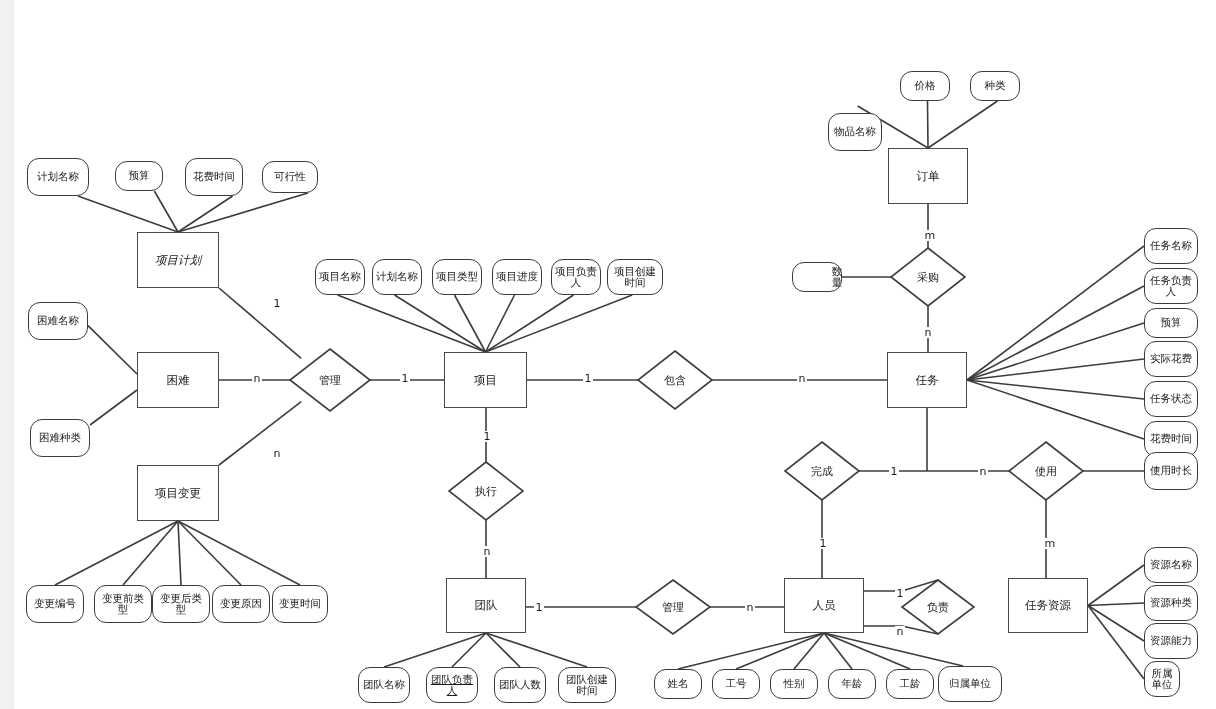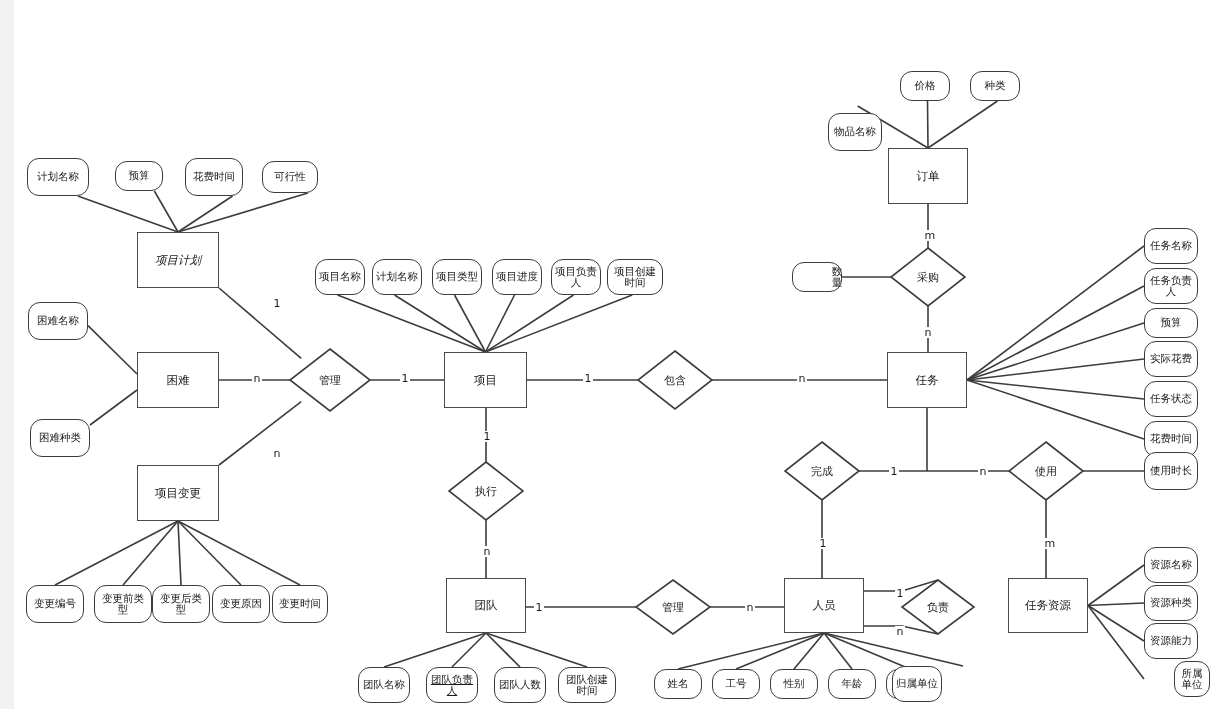--- a/index.html
+++ b/index.html
@@ -227,31 +227,31 @@
       <div class="node attr" style="left: 1144px; top: 228px; width: 54px; height: 36px;">任务名称</div>
       <div class="node attr" style="left: 1144px; top: 268px; width: 54px; height: 36px;">任务负责人</div>
       <div class="node attr" style="left: 1144px; top: 308px; width: 54px; height: 30px;">预算</div>
       <div class="node attr" style="left: 1144px; top: 341px; width: 54px; height: 36px;">实际花费</div>
       <div class="node attr" style="left: 1144px; top: 381px; width: 54px; height: 36px;">任务状态</div>
       <div class="node attr" style="left: 1144px; top: 421px; width: 54px; height: 36px;">花费时间</div>
       <div class="node attr" style="left: 1144px; top: 452px; width: 54px; height: 38px; text-align: right;">使用时长</div>
       <div class="node attr" style="left: 1144px; top: 547px; width: 54px; height: 36px;">资源名称</div>
       <div class="node attr" style="left: 1144px; top: 585px; width: 54px; height: 36px;">资源种类</div>
       <div class="node attr" style="left: 1144px; top: 623px; width: 54px; height: 36px;">资源能力</div>
-      <div class="node attr" style="left: 1144px; top: 661px; width: 36px; height: 36px; margin-left: 30px;">所属单位</div>
+      <div class="node attr" style="left: 1144px; top: 661px; width: 36px; height: 36px;">所属单位</div>
       <div class="node attr" style="left: 358px; top: 667px; width: 52px; height: 36px;">团队名称</div>
       <div class="node attr" style="left: 426px; top: 667px; width: 52px; height: 36px; text-decoration: underline;">团队负责人</div>
       <div class="node attr" style="left: 494px; top: 667px; width: 52px; height: 36px;">团队人数</div>
       <div class="node attr" style="left: 558px; top: 667px; width: 58px; height: 36px;">团队创建时间</div>
       <div class="node attr" style="left: 654px; top: 669px; width: 48px; height: 30px;">姓名</div>
       <div class="node attr" style="left: 712px; top: 669px; width: 48px; height: 30px;">工号</div>
       <div class="node attr" style="left: 770px; top: 669px; width: 48px; height: 30px;">性别</div>
       <div class="node attr" style="left: 828px; top: 669px; width: 48px; height: 30px;">年龄</div>
       <div class="node attr" style="left: 886px; top: 669px; width: 48px; height: 30px;">工龄</div>
-      <div class="node attr" style="left: 892px; top: 666px; width: 50px; height: 36px;">归属单位</div>
+      <div class="node attr" style="left: 938px; top: 666px; width: 64px; height: 36px;">归属单位</div>
       <div class="card" style="left: 272px; top: 298px;">1</div>
       <div class="card" style="left: 252px; top: 373px;">n</div>
       <div class="card" style="left: 272px; top: 448px;">n</div>
       <div class="card" style="left: 400px; top: 373px;">1</div>
       <div class="card" style="left: 583px; top: 373px;">1</div>
       <div class="card" style="left: 797px; top: 373px;">n</div>
       <div class="card" style="left: 923px; top: 230px;">m</div>
       <div class="card" style="left: 923px; top: 327px;">n</div>
       <div class="card" style="left: 482px; top: 431px;">1</div>
       <div class="card" style="left: 482px; top: 546px;">n</div>

